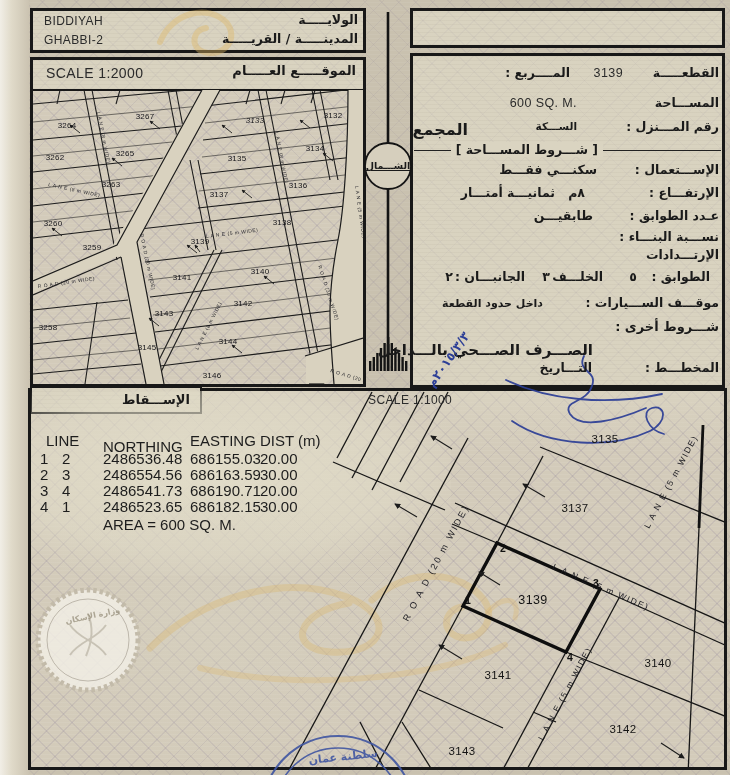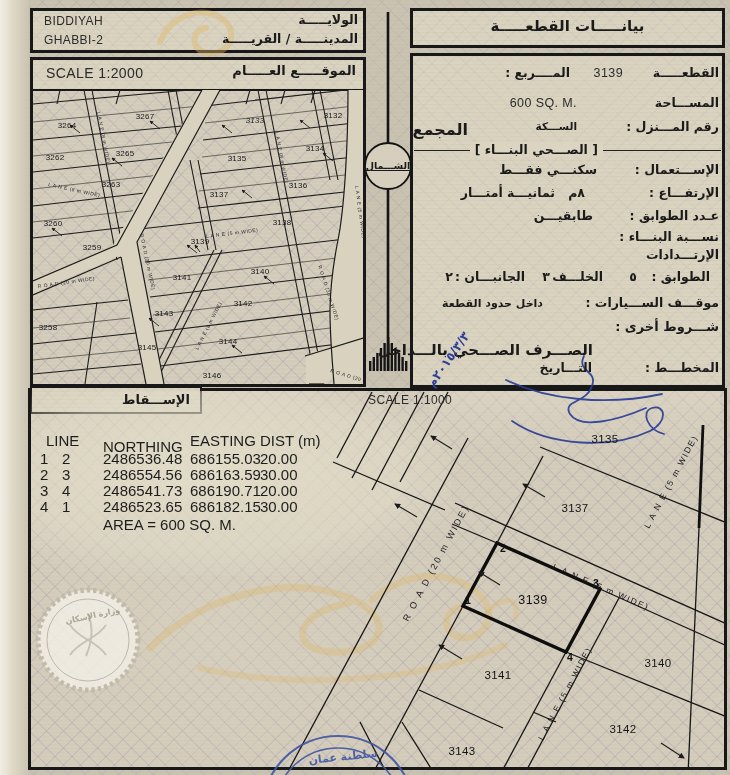--- a/index.html
+++ b/index.html
@@ -272,21 +272,20 @@
       <circle cx="338" cy="812" r="64" fill="none" stroke="#4056a2" stroke-width="1.6"></circle>
       <text transform="translate(309,764) rotate(-6)" style="font-size:11px;font-weight:700;fill:#4056a2;">سلطنة عمان</text>
     </g>
   </svg>
 
   <span class="txt lat" style="left:44px;top:14px;">BIDDIYAH</span>
   <span class="txt lat" style="left:44px;top:33px;">GHABBI-2</span>
   <span class="txt ar" style="right:372px;top:12px;">الولايـــــة</span>
   <span class="txt ar" style="right:372px;top:31px;">المدينـــــة / القريـــــة</span>
 
-  <span class="txt ar" style="left:410px;top:17px;width:315px;text-align:center;font-size:15px;">بيانـــــات القطعـــــة</span>
 
   <span class="txt lat" style="left:46px;top:65px;font-size:14px;">SCALE 1:2000</span>
   <span class="txt ar" style="right:374px;top:63px;font-size:13px;">الموقـــــع العـــــام</span>
 
   <span class="sp" style="left:67px;top:125px;">3264</span>
   <span class="sp" style="left:145px;top:116px;">3267</span>
   <span class="sp" style="left:55px;top:157px;">3262</span>
   <span class="sp" style="left:125px;top:153px;">3265</span>
   <span class="sp" style="left:111px;top:184px;">3263</span>
   <span class="sp" style="left:53px;top:223px;">3260</span>
@@ -316,21 +315,21 @@
     <span class="pirow ar lbl" style="right:155px;top:12px;">المــــربع :</span>
 
     <span class="pirow ar lbl" style="right:6px;top:42px;">المســـاحة</span>
     <span class="pirow lat" style="right:148px;top:43px;font-size:12.5px;">600 SQ. M.</span>
 
     <span class="pirow ar lbl" style="right:6px;top:66px;">رقم المـــنزل :</span>
     <span class="pirow ar" style="right:148px;top:67px;font-size:10.5px;">الســـكة</span>
     <span class="pirow ar" style="right:257px;top:67px;font-size:16px;">المجمع</span>
 
     <div style="position:absolute;left:4px;right:4px;top:97px;border-top:1.5px solid #222;"></div>
-    <span class="pirow ar bracketed" style="right:122px;top:89px;background:#dad4c1;padding:0 5px;font-size:12.5px;">الصـــحي البنـــاء</span>
+    <span class="pirow ar bracketed" style="right:122px;top:89px;background:#dad4c1;padding:0 5px;font-size:12.5px;">شـــروط المســـاحة</span>
 
     <span class="pirow ar lbl" style="right:6px;top:109px;">الإســـتعمال :</span>
     <span class="pirow ar val" style="right:128px;top:109px;">سكنـــي فقـــط</span>
 
     <span class="pirow ar lbl" style="right:6px;top:132px;">الإرتفـــاع :</span>
     <span class="pirow ar val" style="right:140px;top:132px;">٨م</span>
     <span class="pirow ar val" style="right:170px;top:132px;">ثمانيـــة أمتـــار</span>
 
     <span class="pirow ar lbl" style="right:6px;top:155px;">عـدد الطوابق :</span>
     <span class="pirow ar val" style="right:132px;top:155px;">طابقيـــن</span>

